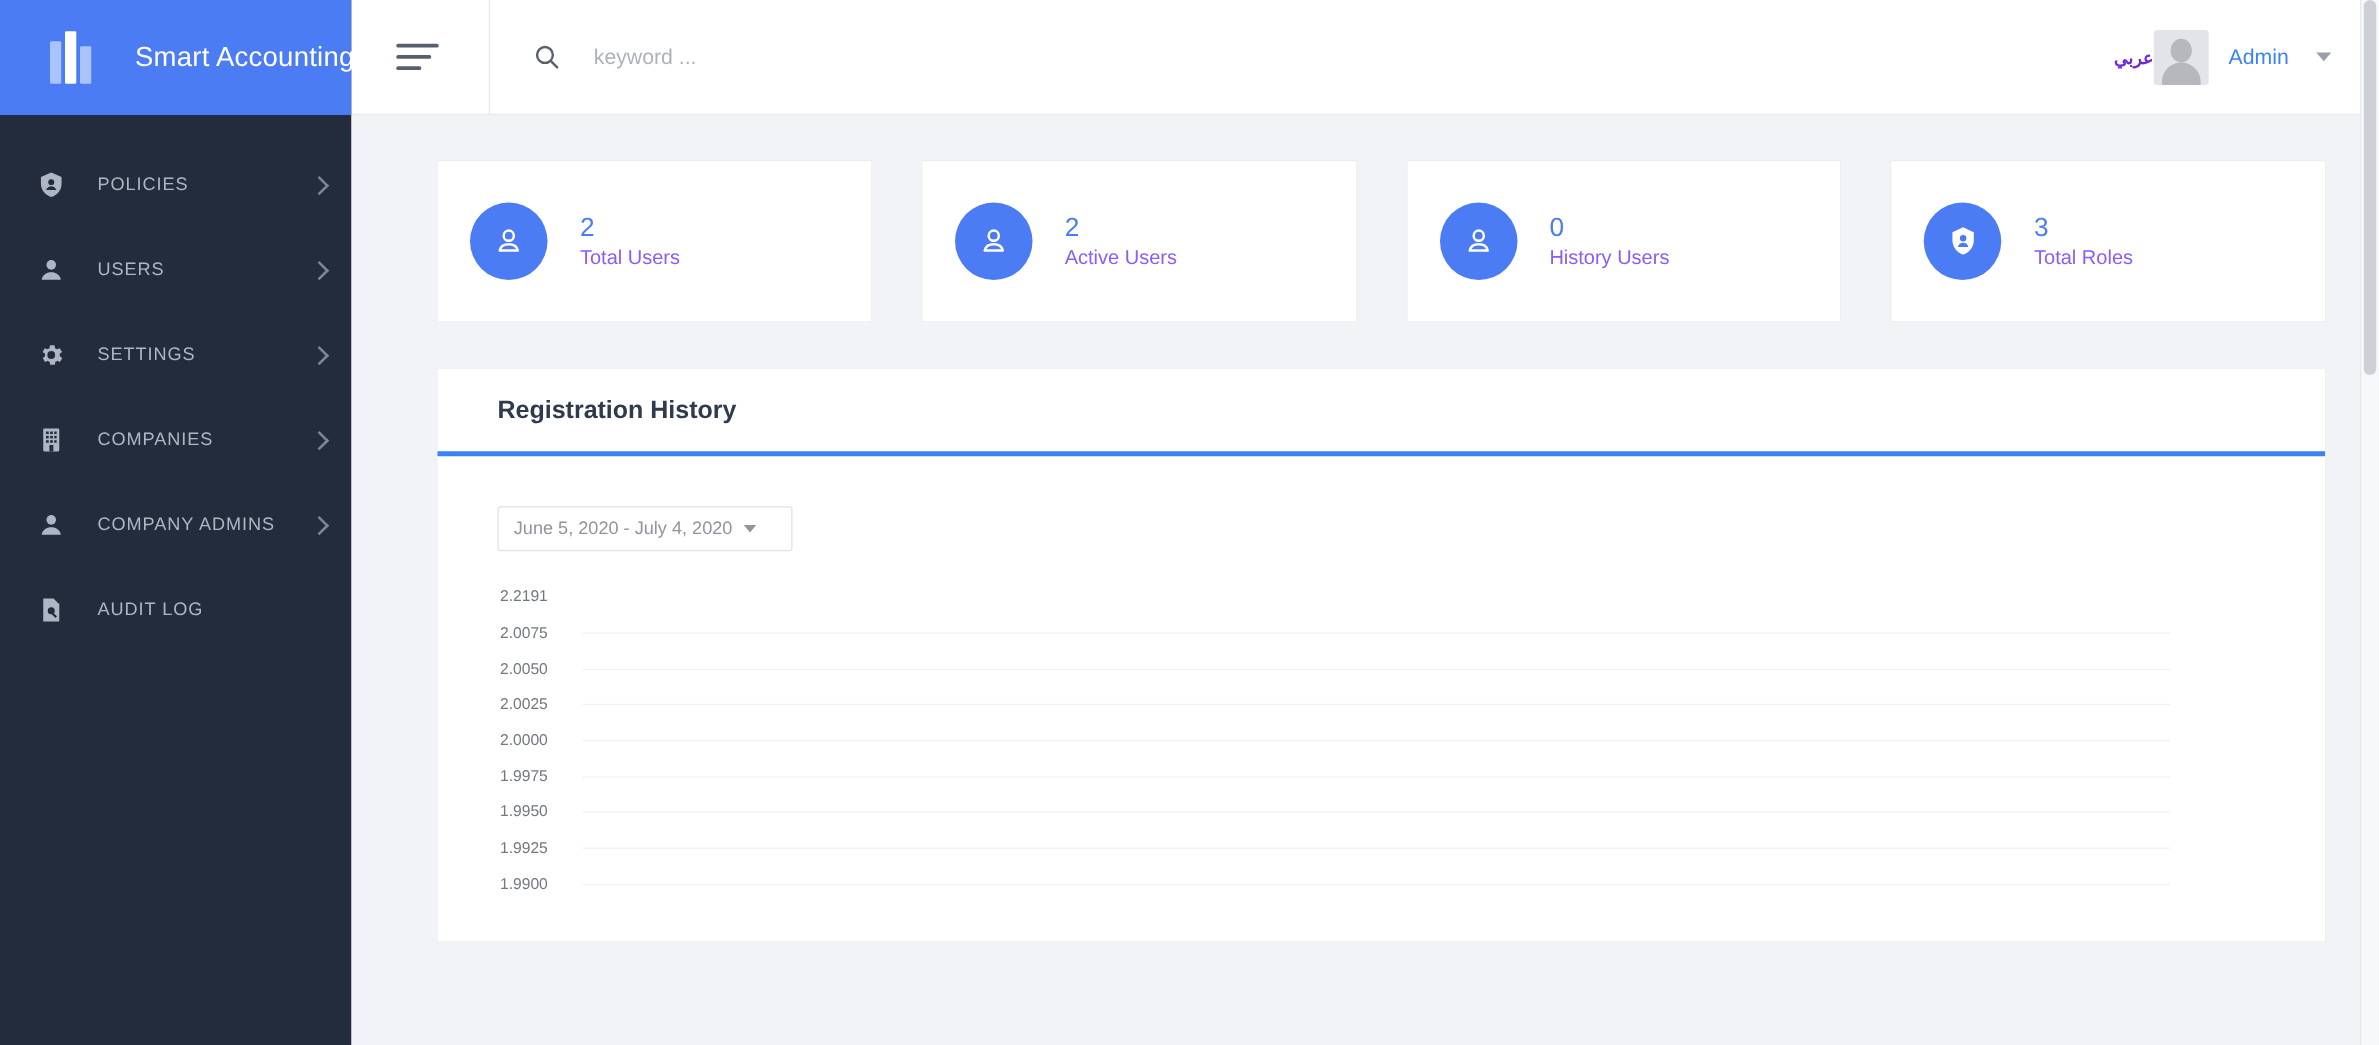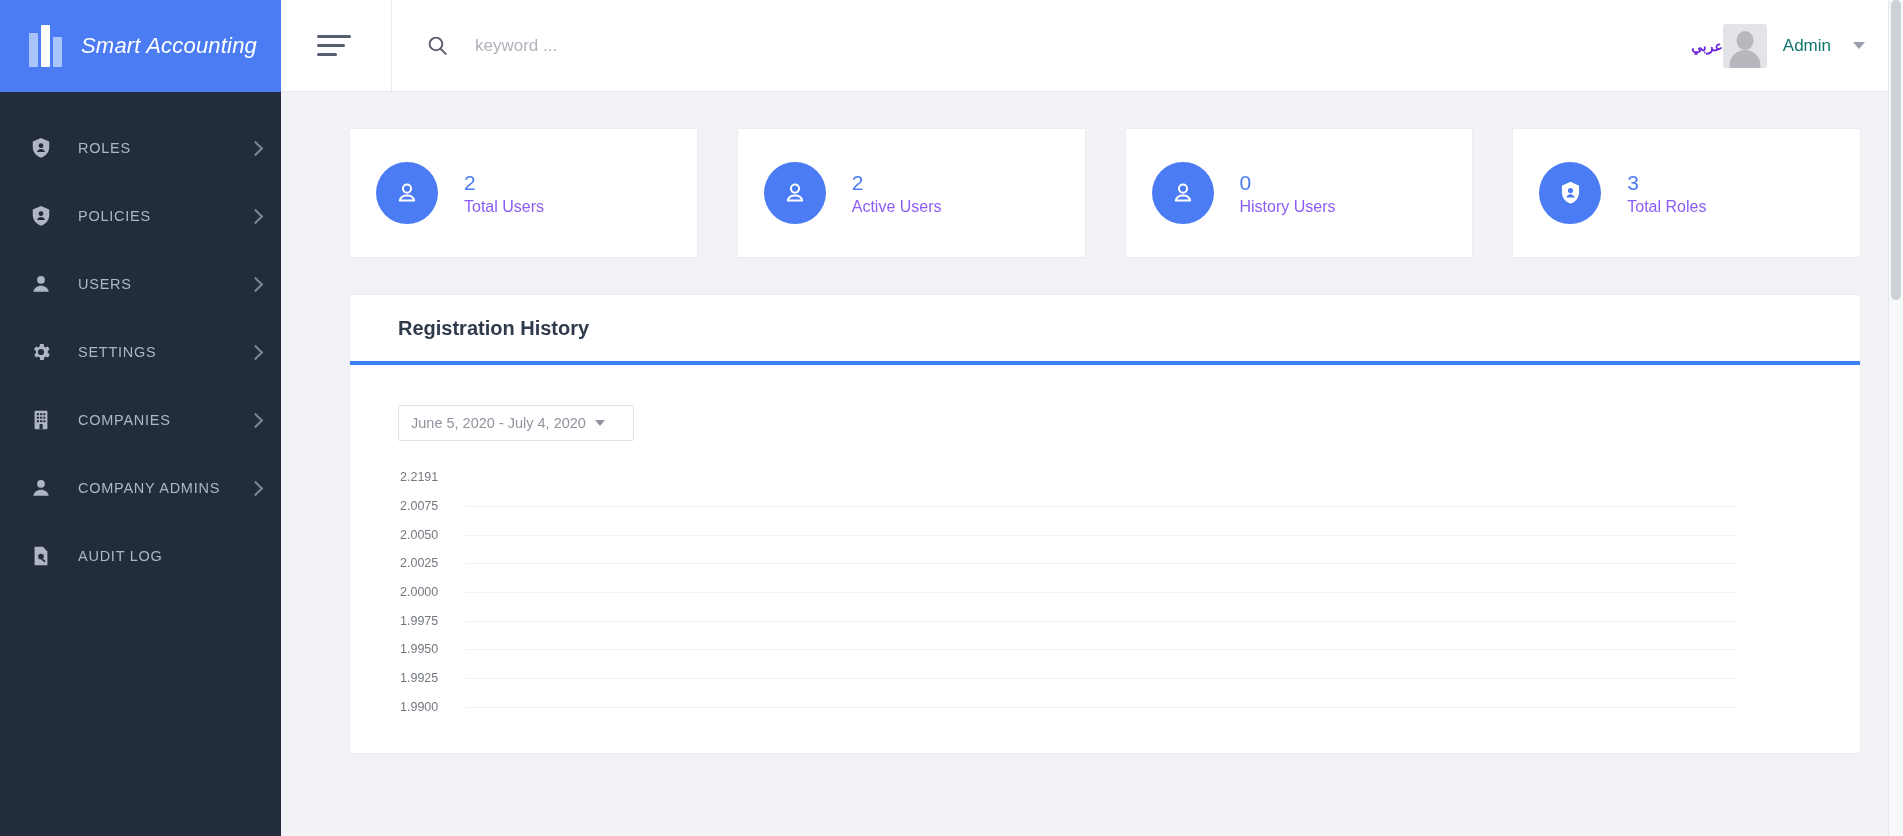--- a/index.html
+++ b/index.html
@@ -22,23 +22,22 @@
     height: 836px;
     background: #222c3c;
     position: relative;
     z-index: 5;
   }
   .brand {
     height: 92px;
     background: #4c7cf3;
     display: flex;
     align-items: center;
-    padding-left: 29px;
-    gap: 19px;
-    font-style: italic;
+    padding-left: 40px;
+    gap: 35px;
   }
   .brand-logo { display: flex; align-items: flex-end; gap: 3px; height: 42px; }
   .brand-logo .bar { width: 9px; background: #a9c4fa; border-radius: 1px; }
   .brand-logo .b1 { height: 34px; }
   .brand-logo .b2 { height: 42px; background: #ffffff; }
   .brand-logo .b3 { height: 30px; }
   .brand-title {
     color: #fff;
     font-size: 22px;
     font-weight: 400;
@@ -146,21 +145,21 @@
     width: 17px; height: 19px;
     background: #b6b8bd; border-radius: 50%;
   }
   .avatar .body {
     position: absolute; left: 50%; bottom: 0;
     transform: translateX(-50%);
     width: 31px; height: 18px;
     background: #b6b8bd;
     border-radius: 16px 16px 0 0;
   }
-  .user-name { font-size: 17px; color: #0f766e; margin-right: 22px; }
+  .user-name { font-size: 17px; color: #3b82f6; margin-right: 22px; }
   .caret-down {
     width: 0; height: 0;
     border-left: 6px solid transparent;
     border-right: 6px solid transparent;
     border-top: 7px solid #9aa0ab;
     cursor: pointer;
   }
 
   
   .content { padding: 36px 42px 0 68px; height: 744px; overflow: hidden; }
@@ -274,31 +273,20 @@
         <div class="bar b1"></div>
         <div class="bar b2"></div>
         <div class="bar b3"></div>
       </div>
       <div class="brand-title">Smart Accounting</div>
     </div>
 
     <nav class="nav">
 
 
-      <div class="nav-item">
-        <span class="ico">
-          <svg width="22" height="22" viewBox="0 0 24 24" fill="#aeb6c4">
-            <path d="M12 1 3 5v6c0 5.3 3.8 10.2 9 11.5 5.2-1.3 9-6.2 9-11.5V5l-9-4z"></path>
-            <circle cx="12" cy="9.5" r="2.6" fill="#222c3c"></circle>
-            <path d="M7.6 16.4c.6-2.2 2.4-3.4 4.4-3.4s3.8 1.2 4.4 3.4z" fill="#222c3c"></path>
-          </svg>
-        </span>
-        <span class="nav-label">ROLES</span>
-        <span class="chev"></span>
-      </div>
 
       <div class="nav-item">
         <span class="ico">
           <svg width="22" height="22" viewBox="0 0 24 24" fill="#aeb6c4">
             <path d="M12 1 3 5v6c0 5.3 3.8 10.2 9 11.5 5.2-1.3 9-6.2 9-11.5V5l-9-4z"></path>
             <circle cx="12" cy="9.5" r="2.6" fill="#222c3c"></circle>
             <path d="M7.6 16.4c.6-2.2 2.4-3.4 4.4-3.4s3.8 1.2 4.4 3.4z" fill="#222c3c"></path>
           </svg>
         </span>
         <span class="nav-label">POLICIES</span>

